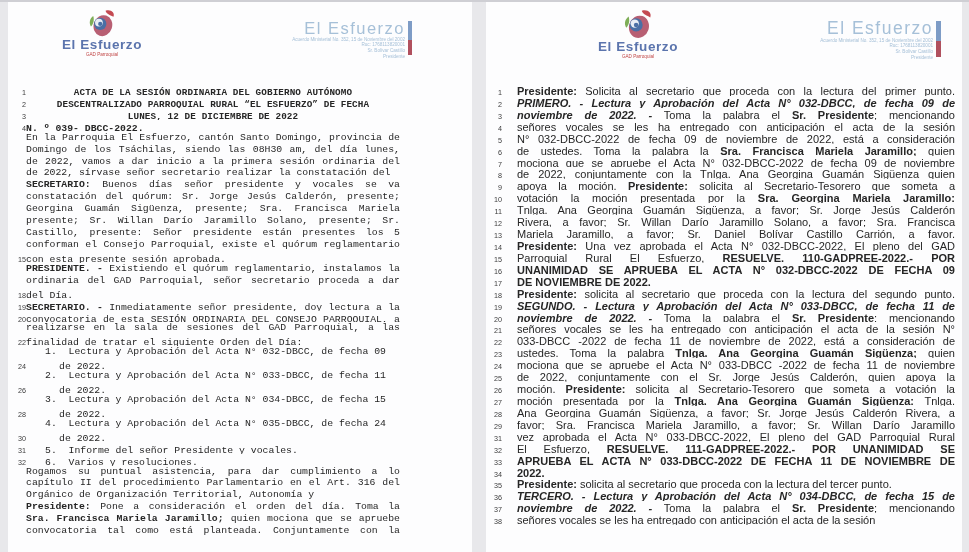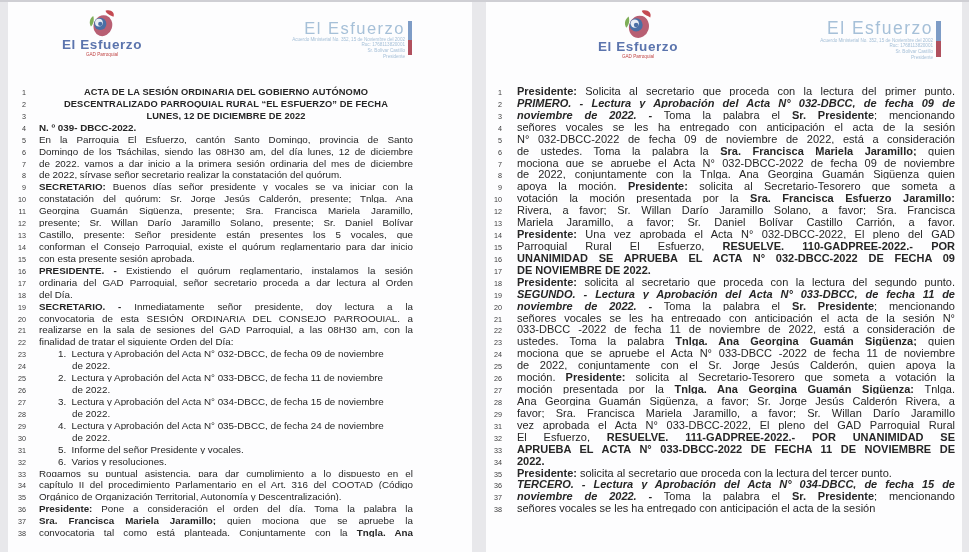--- a/index.html
+++ b/index.html
@@ -31,21 +31,21 @@
   .lh-bar .bar-top{height:55%;background:var(--bar_blue,#7e9cc6);}
   .lh-bar .bar-bottom{height:45%;background:var(--bar_red,#b0505e);}
 
   
   .lines{position:absolute;left:0;right:0;top:84px;}
   .line{height:11.93px;line-height:11.93px;overflow:hidden;white-space:normal;}
   .ln{display:inline-block;text-align:right;font-size:7.2px;color:var(--line_number,#3c3c3c);vertical-align:baseline;}
   .pg0 .ln{width:14px;margin-left:4px;}
   .pg1 .ln{width:13px;margin-left:3px;}
   .lt{display:inline-block;vertical-align:baseline;box-sizing:border-box;text-justify:inter-word;}
-  .pg0 .lt{width:374px;margin-left:13px;font-size:9.8px;}
+  .pg0 .lt{width:374px;font-size:9.8px;font-family:Liberation Mono, monospace;}
   .pg1 .lt{width:438px;margin-left:15px;font-size:11px;}
   .a-j{text-align:justify;text-align-last:justify;}
   .a-l{text-align:left;text-align-last:left;}
   .a-c{text-align:center;text-align-last:center;font-size:9.3px !important;letter-spacing:.1px;}
   .ind1{padding-left:19px;}
   .ind2{padding-left:33px;}
   .seg-b{font-weight:700;}
   .seg-i{font-style:italic;margin-top:32px;}
   .seg-u{border-bottom:1px dashed var(--underline,#84a4c8);}
 </style>
@@ -155,21 +155,22 @@
     <div class="lines">
         <div class="line"><span class="ln">1</span><span class="lt a-j"><span class="seg-b">Presidente:</span><span> Solicita al secretario que proceda con la lectura del primer punto.</span></span></div>
         <div class="line"><span class="ln">2</span><span class="lt a-j"><span class="seg-b seg-i">PRIMERO. - Lectura y Aprobación del Acta N° 032-DBCC, de fecha 09 de</span></span></div>
         <div class="line"><span class="ln">3</span><span class="lt a-j"><span class="seg-b seg-i">noviembre de 2022. -</span><span> Toma la palabra el </span><span class="seg-b">Sr. </span><span class="seg-b seg-u">Presidente</span><span>; mencionando</span></span></div>
         <div class="line"><span class="ln">4</span><span class="lt a-j"><span>señores vocales se les ha entregado con anticipación el acta de la sesión</span></span></div>
         <div class="line"><span class="ln">5</span><span class="lt a-j"><span>N° 032-DBCC-2022 de fecha 09 de noviembre de 2022, está a consideración</span></span></div>
         <div class="line"><span class="ln">6</span><span class="lt a-j"><span>de ustedes. Toma la palabra la </span><span class="seg-b">Sra. Francisca Mariela Jaramillo;</span><span> quien</span></span></div>
         <div class="line"><span class="ln">7</span><span class="lt a-j"><span>mociona que se apruebe el Acta N° 032-DBCC-2022 de fecha 09 de noviembre</span></span></div>
         <div class="line"><span class="ln">8</span><span class="lt a-j"><span>de 2022, conjuntamente con la Tnlga. Ana Georgina Guamán Sigüenza quien</span></span></div>
         <div class="line"><span class="ln">9</span><span class="lt a-j"><span>apoya la moción. </span><span class="seg-b">Presidente:</span><span> solicita al </span><span class="seg-u">Secretario</span><span>-Tesorero que someta a</span></span></div>
-        <div class="line"><span class="ln">10</span><span class="lt a-j"><span>votación la moción presentada por la </span><span class="seg-b">Sra. Francisca Esfuerzo Jaramillo:</span></span></div>
+        <div class="line"><span class="ln">10</span><span class="lt a-j"><span>votación la moción presentada por la </span><span class="seg-b">Sra. Georgina Mariela Jaramillo:</span></span></div>
+        <div class="line"><span class="ln">11</span><span class="lt a-j"><span>Tnlga. Ana Georgina Guamán Sigüenza, a favor; Sr. Jorge Jesús Calderón</span></span></div>
         <div class="line"><span class="ln">12</span><span class="lt a-j"><span>Rivera, a favor; Sr. Willan Darío Jaramillo Solano, a favor; Sra. Francisca</span></span></div>
         <div class="line"><span class="ln">13</span><span class="lt a-j"><span>Mariela Jaramillo, a favor; Sr. Daniel Bolívar Castillo Carrión, a favor.</span></span></div>
         <div class="line"><span class="ln">14</span><span class="lt a-j"><span class="seg-b seg-u">Presidente</span><span class="seg-b">:</span><span> Una vez aprobada el Acta N° 032-DBCC-2022, El pleno del GAD</span></span></div>
         <div class="line"><span class="ln">15</span><span class="lt a-j"><span>Parroquial Rural El Esfuerzo, </span><span class="seg-b">RESUELVE. 110-GADPREE-2022.- POR</span></span></div>
         <div class="line"><span class="ln">16</span><span class="lt a-j"><span class="seg-b">UNANIMIDAD SE APRUEBA EL ACTA N° 032-DBCC-2022 DE FECHA 09</span></span></div>
         <div class="line"><span class="ln">17</span><span class="lt a-l"><span class="seg-b">DE NOVIEMBRE DE 2022.</span></span></div>
         <div class="line"><span class="ln">18</span><span class="lt a-j"><span class="seg-b">Presidente:</span><span> solicita al secretario que proceda con la lectura del segundo punto.</span></span></div>
         <div class="line"><span class="ln">19</span><span class="lt a-j"><span class="seg-b seg-i">SEGUNDO. - Lectura y Aprobación del Acta N° 033-DBCC, de fecha 11 de</span></span></div>
         <div class="line"><span class="ln">20</span><span class="lt a-j"><span class="seg-b seg-i">noviembre de 2022. -</span><span> Toma la palabra el </span><span class="seg-b">Sr. </span><span class="seg-b seg-u">Presidente</span><span>; mencionando</span></span></div>
         <div class="line"><span class="ln">21</span><span class="lt a-j"><span>señores vocales se les ha entregado con anticipación el acta de la sesión N°</span></span></div>

